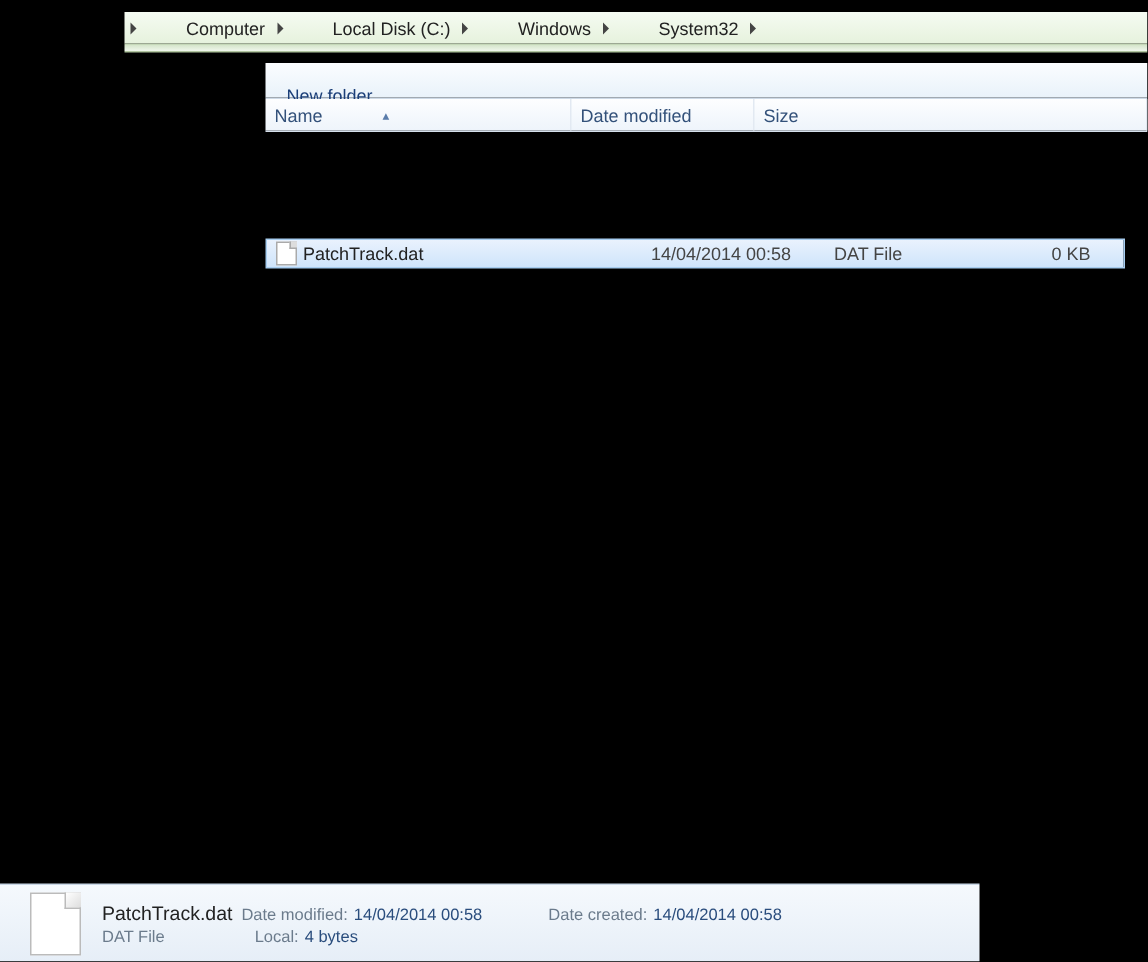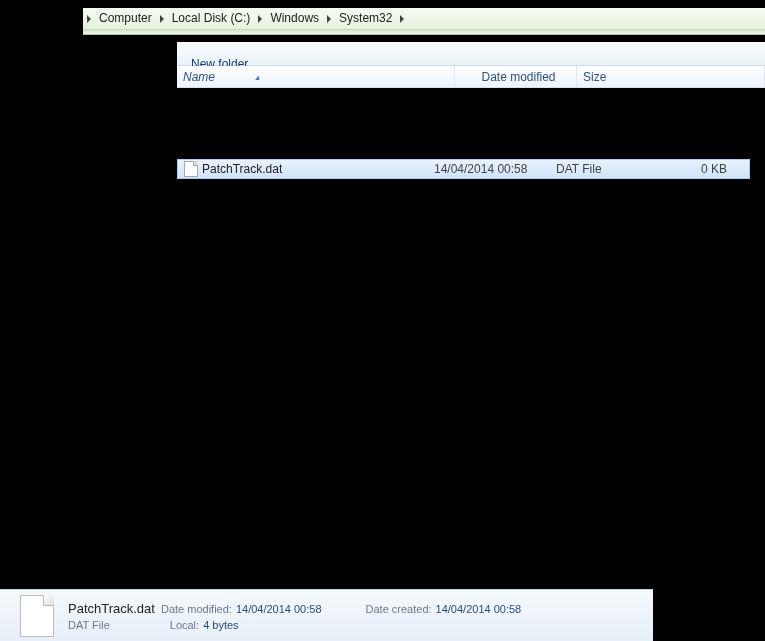--- a/index.html
+++ b/index.html
@@ -6,21 +6,21 @@
     body { width: 765px; height: 641px; background: #000; position: relative; overflow: hidden; }
 
     .breadcrumb-bar {
       position: absolute;
       top: 8px; left: 83px; right: 0; height: 22px;
       background: linear-gradient(to bottom, #f5fbf2 0%, #e6f2dd 100%);
       display: flex; align-items: center;
       font-size: 12px; color: #222;
       border-bottom: 1px solid #c5d8b8;
     }
-    .breadcrumb-item { display: flex; align-items: flex-end; padding: 4px 4px; height: 100%; cursor: pointer; }
+    .breadcrumb-item { display: flex; align-items: center; padding: 4px 4px; height: 100%; cursor: pointer; margin-left: 25px; }
     .bc-arrow { width: 0; height: 0; border-left: 4px solid #444; border-top: 4px solid transparent; border-bottom: 4px solid transparent; margin: 0 4px; }
     .bc-sep-line {
       position: absolute; top: 30px; left: 83px; right: 0; height: 5px;
       background: linear-gradient(to bottom, #d5e5ca, #f0f7ec);
       border-bottom: 1px solid #b0c59f;
     }
 
     .toolbar {
       position: absolute; top: 42px; left: 177px; right: 0; height: 24px;
       background: linear-gradient(to bottom, #fbfdff 0%, #e9f2fa 100%);
@@ -31,22 +31,22 @@
     .toolbar-btn { cursor: pointer; padding: 2px 6px; margin-top: 20px; }
 
     .header-row {
       position: absolute; top: 66px; left: 177px; right: 0; height: 22px;
       background: linear-gradient(to bottom, #fdfeff 0%, #eef4fb 100%);
       display: flex; align-items: center;
       font-size: 12px; color: #33517a;
       border-bottom: 1px solid #d6e0ec;
     }
     .col { display: flex; align-items: center; height: 100%; padding-left: 6px; border-right: 1px solid #e2e9f2; }
-    .col-name { width: 278px; font-style: italic; }
-    .col-date { width: 122px; justify-content: center; }
+    .col-name { width: 204px; }
+    .col-date { width: 122px; }
     .col-type { width: 124px; }
     .col-size { flex: 1; justify-content: flex-start; }
     .sort-arrow { margin-left: 40px; color: #5a7caa; font-size: 9px; }
 
     .file-row {
       position: absolute; top: 159px; left: 177px; right: 15px; height: 20px;
       background: linear-gradient(to bottom, #e9f2fd 0%, #cfe4fb 100%);
       border: 1px solid #a7cdf0;
       display: flex; align-items: center;
       font-size: 12px; color: #222;

